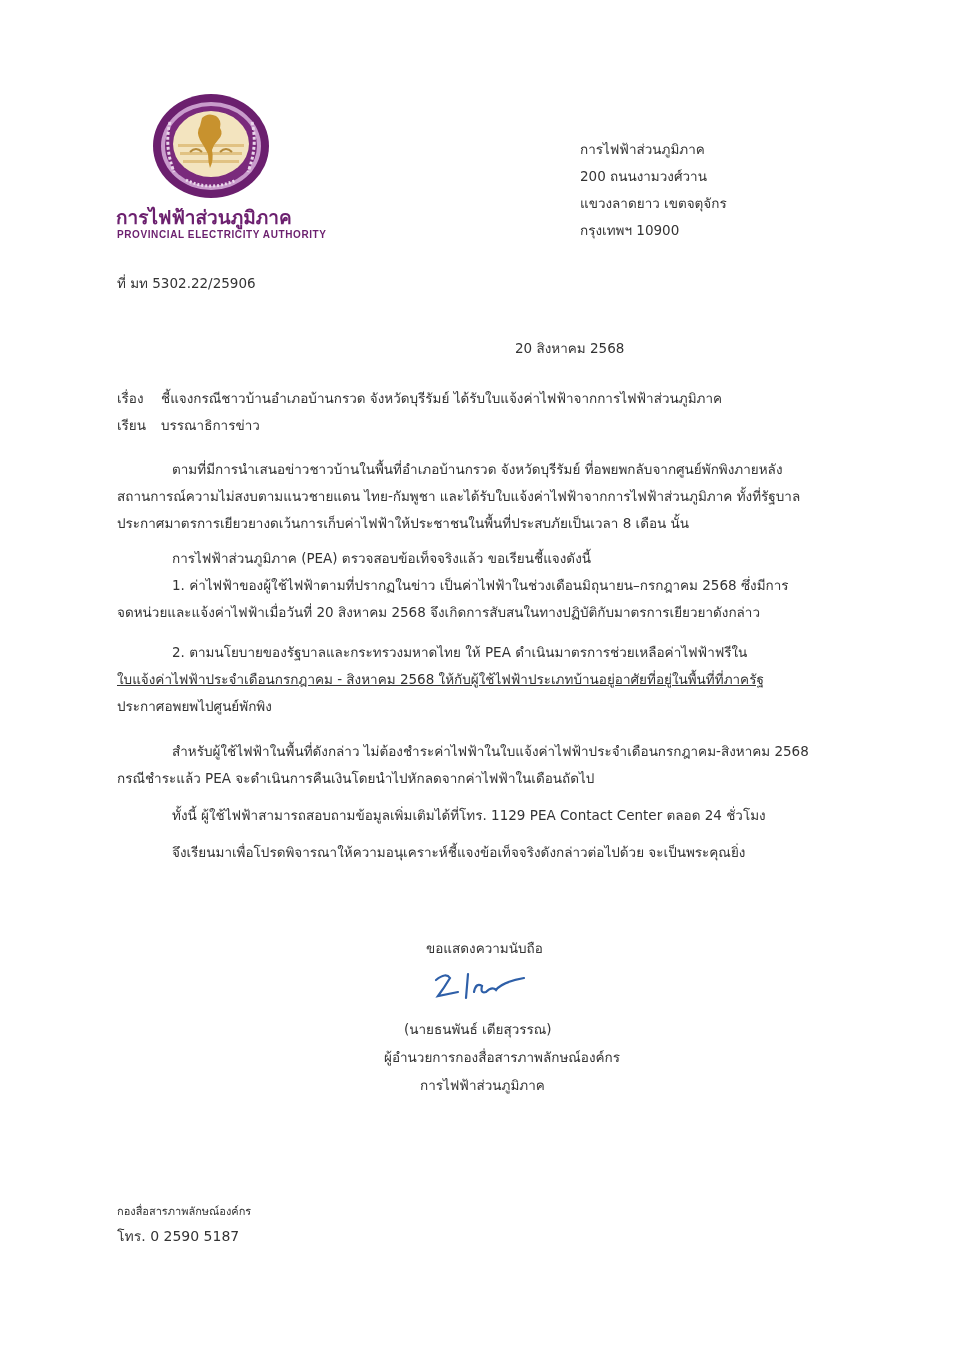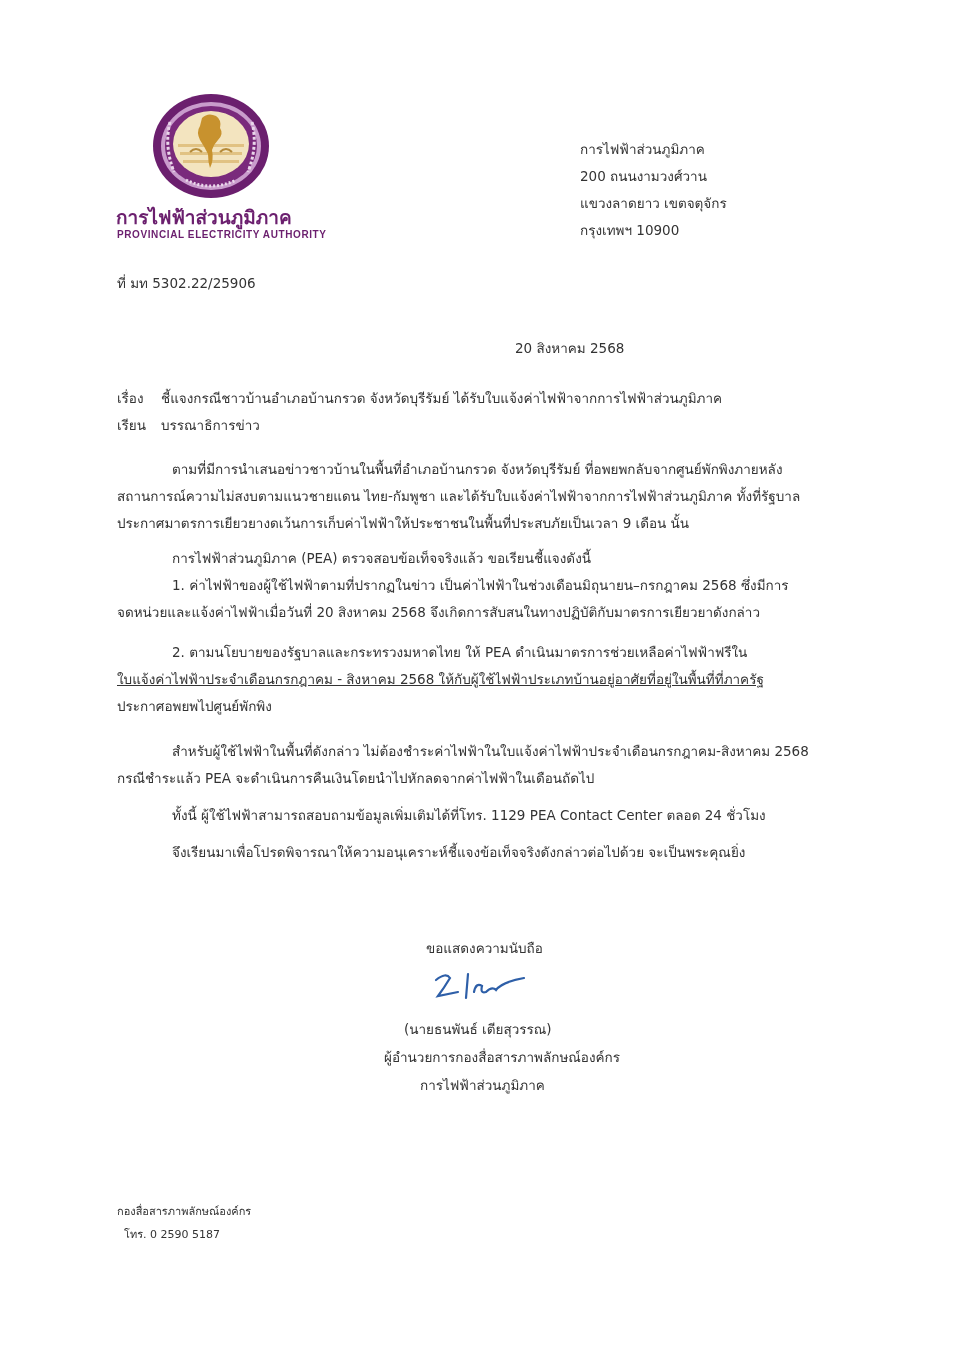--- a/index.html
+++ b/index.html
@@ -49,21 +49,21 @@
 
 <div class="abs line" style="left:515px; top:337px;">20 สิงหาคม 2568</div>
 
 <div class="abs line" style="left:117px; top:387px;">เรื่อง</div>
 <div class="abs line" style="left:161px; top:387px;">ชี้แจงกรณีชาวบ้านอำเภอบ้านกรวด จังหวัดบุรีรัมย์ ได้รับใบแจ้งค่าไฟฟ้าจากการไฟฟ้าส่วนภูมิภาค</div>
 <div class="abs line" style="left:117px; top:414px;">เรียน</div>
 <div class="abs line" style="left:161px; top:414px;">บรรณาธิการข่าว</div>
 
 <div class="abs line" style="left:172px; top:458px;">ตามที่มีการนำเสนอข่าวชาวบ้านในพื้นที่อำเภอบ้านกรวด จังหวัดบุรีรัมย์ ที่อพยพกลับจากศูนย์พักพิงภายหลัง</div>
 <div class="abs line" style="left:117px; top:485px;">สถานการณ์ความไม่สงบตามแนวชายแดน ไทย-กัมพูชา และได้รับใบแจ้งค่าไฟฟ้าจากการไฟฟ้าส่วนภูมิภาค ทั้งที่รัฐบาล</div>
-<div class="abs line" style="left:117px; top:512px;">ประกาศมาตรการเยียวยางดเว้นการเก็บค่าไฟฟ้าให้ประชาชนในพื้นที่ประสบภัยเป็นเวลา 9 เดือน นั้น</div>
+<div class="abs line" style="left:117px; top:512px;">ประกาศมาตรการเยียวยางดเว้นการเก็บค่าไฟฟ้าให้ประชาชนในพื้นที่ประสบภัยเป็นเวลา 8 เดือน นั้น</div>
 
 <div class="abs line" style="left:172px; top:547px;">การไฟฟ้าส่วนภูมิภาค (PEA) ตรวจสอบข้อเท็จจริงแล้ว ขอเรียนชี้แจงดังนี้</div>
 
 <div class="abs line" style="left:172px; top:574px;">1. ค่าไฟฟ้าของผู้ใช้ไฟฟ้าตามที่ปรากฏในข่าว เป็นค่าไฟฟ้าในช่วงเดือนมิถุนายน–กรกฎาคม 2568 ซึ่งมีการ</div>
 <div class="abs line" style="left:117px; top:601px;">จดหน่วยและแจ้งค่าไฟฟ้าเมื่อวันที่ 20 สิงหาคม 2568 จึงเกิดการสับสนในทางปฏิบัติกับมาตรการเยียวยาดังกล่าว</div>
 
 <div class="abs line" style="left:172px; top:641px;">2. ตามนโยบายของรัฐบาลและกระทรวงมหาดไทย ให้ PEA ดำเนินมาตรการช่วยเหลือค่าไฟฟ้าฟรีใน</div>
 <div class="abs line" style="left:117px; top:668px;text-decoration:underline;">ใบแจ้งค่าไฟฟ้าประจำเดือนกรกฎาคม - สิงหาคม 2568 ให้กับผู้ใช้ไฟฟ้าประเภทบ้านอยู่อาศัยที่อยู่ในพื้นที่ที่ภาครัฐ</div>
 <div class="abs line" style="left:117px; top:695px;">ประกาศอพยพไปศูนย์พักพิง</div>
 
@@ -78,13 +78,13 @@
 <svg class="sig-svg" width="100" height="40" viewBox="0 0 100 40">
   <path d="M4 12 Q14 4 18 10 Q12 20 6 28 Q16 26 26 24" stroke="#2e5fa8" stroke-width="2.2" fill="none" stroke-linecap="round"></path>
   <path d="M36 6 L34 30" stroke="#2e5fa8" stroke-width="2.2" fill="none" stroke-linecap="round"></path>
   <path d="M42 24 Q44 14 50 18 Q48 26 54 24 Q60 18 64 22 Q70 14 92 10" stroke="#2e5fa8" stroke-width="2.2" fill="none" stroke-linecap="round"></path>
 </svg>
 <div class="abs line" style="left:404px; top:1018px;">(นายธนพันธ์ เตียสุวรรณ)</div>
 <div class="abs line" style="left:340px; top:1046px;margin-left:44px;">ผู้อำนวยการกองสื่อสารภาพลักษณ์องค์กร</div>
 <div class="abs line" style="left:420px; top:1074px;">การไฟฟ้าส่วนภูมิภาค</div>
 
 <div class="abs" style="left:117px; top:1202px; font-size:11px;">กองสื่อสารภาพลักษณ์องค์กร</div>
-<div class="abs" style="left:124px; top:1225px; font-size:11px;">โทร. 0 2590 5187</div>
+<div class="abs" style="left:117px; top:1225px; font-size:14px;">โทร. 0 2590 5187</div>
 
 </body></html>

